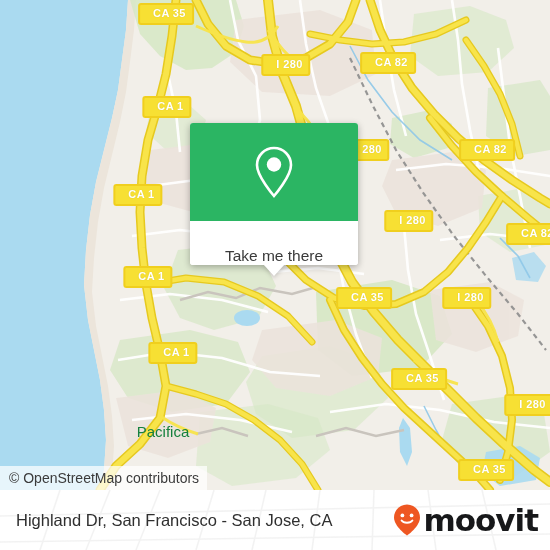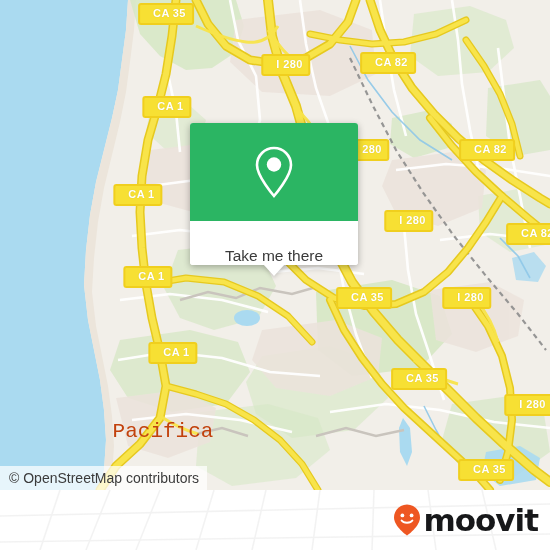--- a/index.html
+++ b/index.html
@@ -44,24 +44,24 @@
     padding: 3px 6px 4px 13px;
     white-space: nowrap;
     text-shadow: 0 0 1px rgba(150,130,0,.35);
     font-family: "Liberation Sans", sans-serif;
   }
 
   
   .place-label {
     position: absolute;
     transform: translate(-50%, -50%);
-    color: #c2410c;
-    font-size: 21px;
+    color: #15803d;
+    font-size: 15px;
     white-space: nowrap;
-    font-family: Liberation Mono, monospace;
+    font-family: Liberation Sans, sans-serif;
   }
 
   
   .popup {
     position: absolute;
     left: 190px;
     top: 123px;
     width: 168px;
     border-radius: 3px;
     background: #ffffff;
@@ -364,20 +364,21 @@
         <path d="M214,0 L196,60"></path>
           <path d="M266,0 L252,60"></path>
           <path d="M320,0 L312,60"></path>
         <path d="M374,0 L372,60"></path>
           <path d="M428,0 L436,60"></path>
           <path d="M482,0 L496,60"></path>
         <path d="M0,26 L550,14"></path>
           <path d="M0,52 L550,44"></path>
       </g>
     </svg>
+    <div class="footer-title">Highland Dr, San Francisco - San Jose, CA</div>
     <div class="brand">
       <svg width="30" height="34" viewBox="0 0 30 34">
         <path d="M15 1.5 C7.8 1.5 2 7.3 2 14.5 C2 23.5 15 32.5 15 32.5 C15 32.5 28 23.5 28 14.5 C28 7.3 22.2 1.5 15 1.5 Z" fill="#ee5722"></path>
         <circle cx="10.4" cy="12.4" r="1.9" fill="#ffffff"></circle>
         <circle cx="19.6" cy="12.4" r="1.9" fill="#ffffff"></circle>
         <path d="M9.6 17.6 C11.4 20.4 18.6 20.4 20.4 17.6" stroke="#ffffff" stroke-width="1.9" fill="none" stroke-linecap="round"></path>
       </svg>
       <span class="brand-word">moovit</span>
     </div>
   </div>

